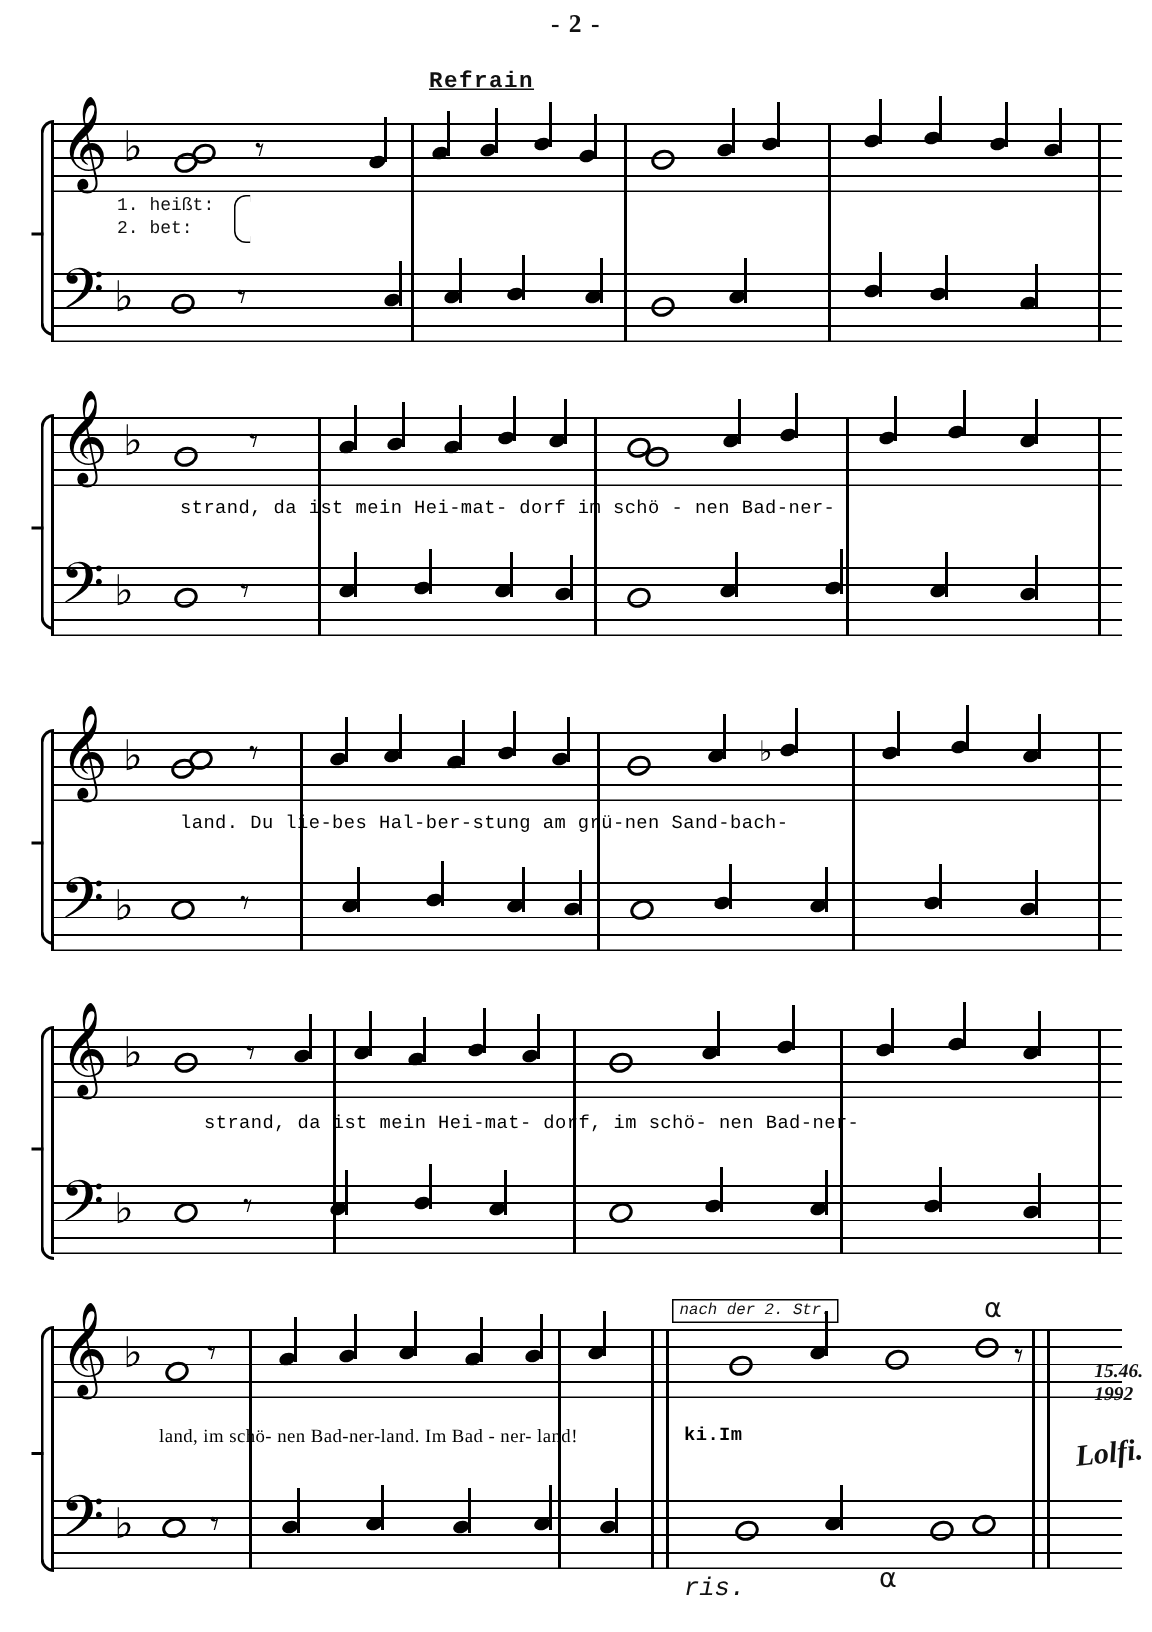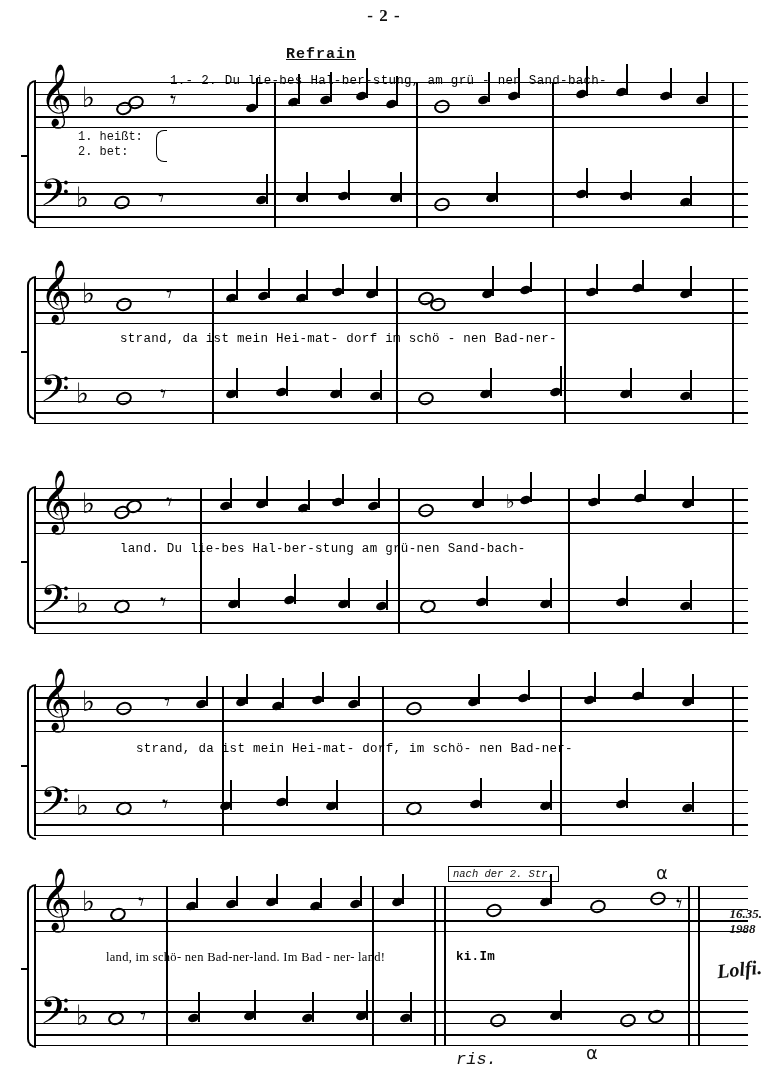--- a/index.html
+++ b/index.html
@@ -354,21 +354,20 @@
     <div class="note" style="left:596px; top:14px;"></div>
     <div class="stem" style="left:606px; top:-10px;"></div>
     <div class="note" style="left:640px; top:18px;"></div>
     <div class="stem" style="left:650px; top:-6px;"></div>
     <div class="note" style="left:676px; top:22px;"></div>
     <div class="stem" style="left:686px; top:-2px;"></div>
 
     <div class="verse-marks"><span>1. heißt:</span>
 <span>2. bet:</span></div>
     <div class="verse-brace"></div>
-    <div class="lyric-line" style="left:150px;"><span>1.- 2.</span> <span>Du  lie-bes Hal-ber-stung,  am grü - nen Sand-bach-</span></div>
 
     <div class="note hollow" style="left:94px; top:122px;"></div>
     <div class="rest" style="left:138px; top:112px;">𝄾</div>
     <div class="note" style="left:236px; top:122px;"></div>
     <div class="stem" style="left:246px; top:100px;"></div>
     <div class="note" style="left:276px; top:120px;"></div>
     <div class="stem" style="left:286px; top:98px;"></div>
     <div class="note" style="left:318px; top:118px;"></div>
     <div class="stem" style="left:328px; top:96px;"></div>
     <div class="note" style="left:370px; top:120px;"></div>
@@ -634,18 +633,18 @@
     <div class="note" style="left:380px; top:136px;"></div>
     <div class="stem" style="left:390px; top:114px;"></div>
     <div class="note hollow" style="left:470px; top:136px;"></div>
     <div class="note" style="left:530px; top:134px;"></div>
     <div class="stem" style="left:540px; top:112px;"></div>
     <div class="note hollow" style="left:600px; top:136px;"></div>
     <div class="note hollow" style="left:628px; top:132px;"></div>
   </div>
 
   <div class="date-block">
-    <div>16.35.</div>
-    <div>1988</div>
+    <div>15.46.</div>
+    <div>1992</div>
   </div>
   <div class="signature">Lolfi.</div>
 
 </div>
 
 </body></html>

